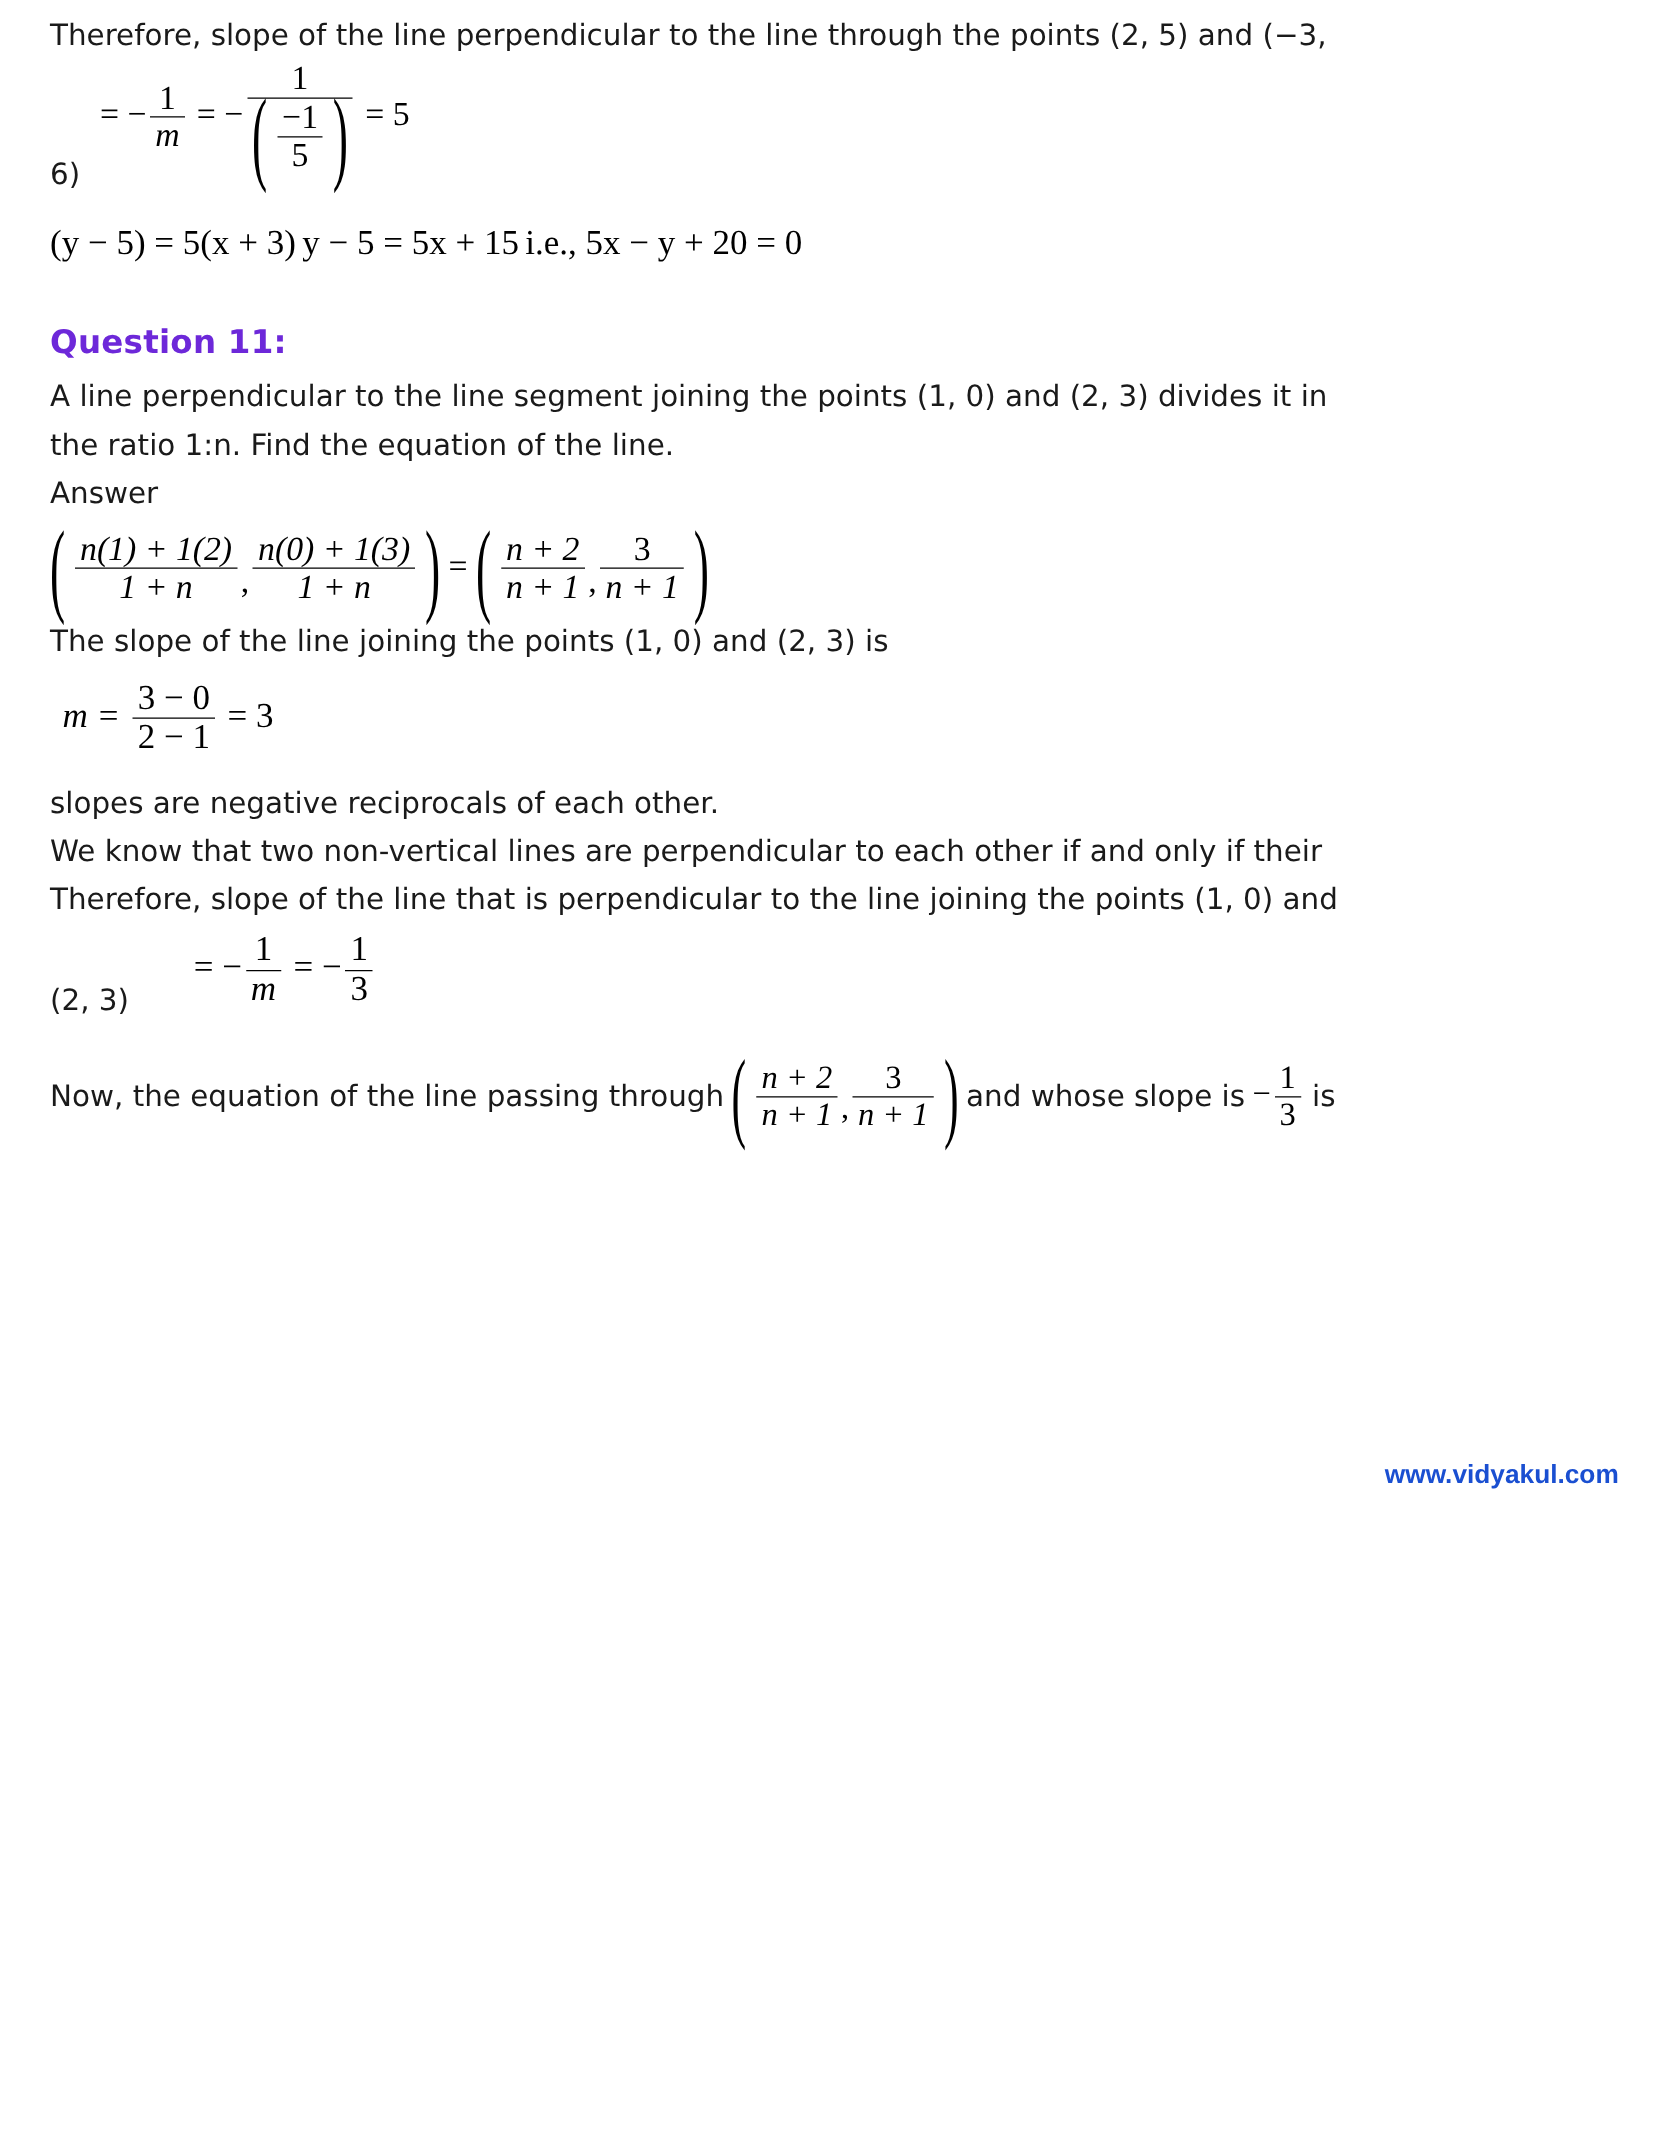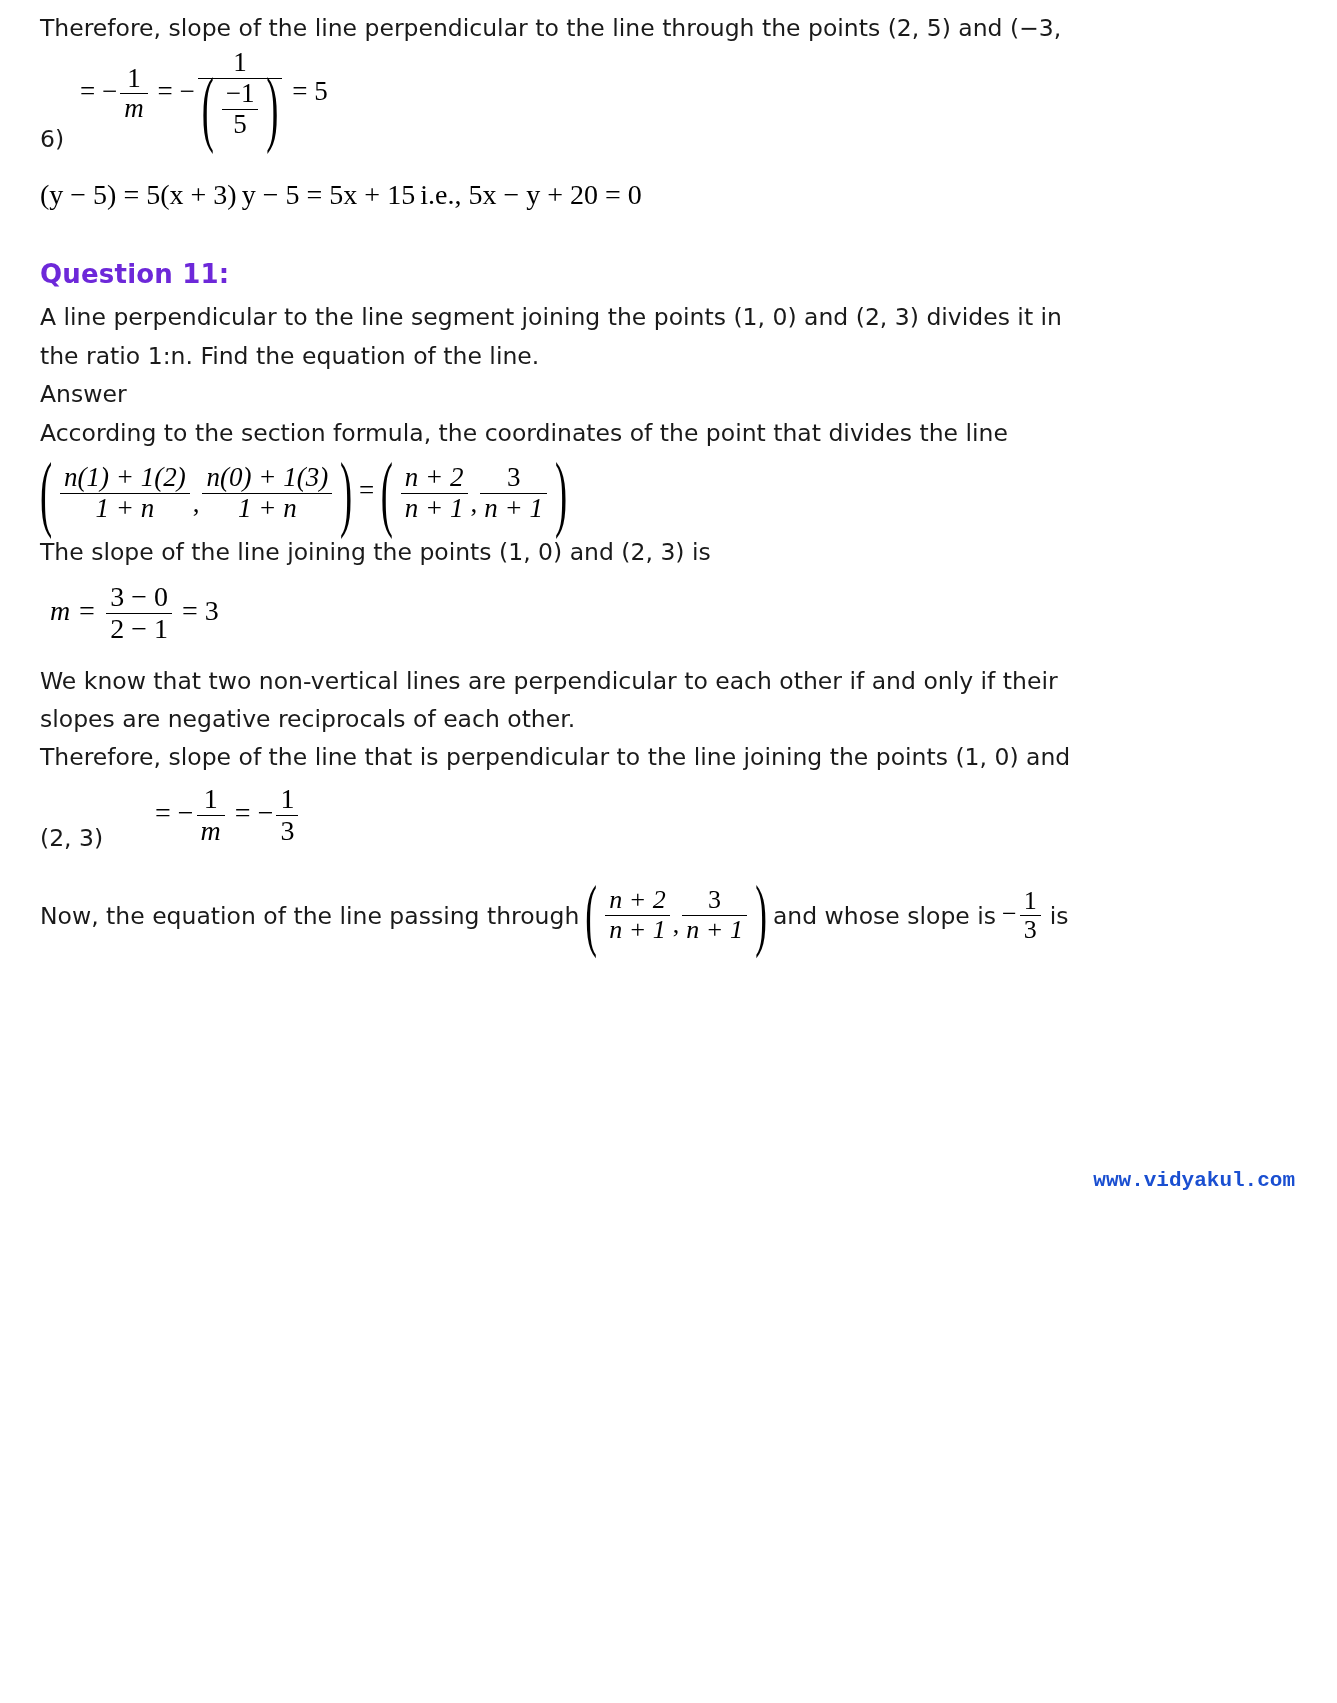--- a/index.html
+++ b/index.html
@@ -98,21 +98,21 @@
   }
   .inline-wrap > * { margin-right: 6px; }
 
   .footer {
     position: absolute;
     right: 42px;
     bottom: 30px;
     font-size: 21px;
     font-weight: bold;
     color: #1a4fd1;
-    font-family: Liberation Mono, monospace;
+    font-family: Liberation Sans, sans-serif;
     text-decoration: none;
   }
 
   .row-mix {
     display: flex;
     align-items: center;
     font-size: 23.5px;
     line-height: 1.55;
   }
   .spacer-18 { height: 18px; }
@@ -156,21 +156,20 @@
       <span>5x − y + 20 = 0</span>
     </div>
 
     <div class="spacer-46"></div>
 
     
     <div class="qhead">Question 11:</div>
     <p class="para tight">A line perpendicular to the line segment joining the points (1, 0) and (2, 3) divides it in</p>
     <p class="para tight">the ratio 1:n. Find the equation of the line.</p>
     <p class="para tight">Answer</p>
-    <p class="para tight">According to the section formula, the coordinates of the point that divides the line</p>
 
     <div class="spacer-10"></div>
 
     
     <div class="math" style="font-size:27px;">
       <span class="bigparen2">
         <span class="frac"><span class="num it">n(1) + 1(2)</span><span class="den it">1 + n</span></span><span style="vertical-align:-0.45em;">,</span><span class="frac"><span class="num it">n(0) + 1(3)</span><span class="den it">1 + n</span></span>
       </span>
       <span>=</span>
       <span class="bigparen2">
@@ -186,22 +185,22 @@
 
     
     <div class="math" style="font-size:28px; margin-left:10px;">
       <span class="it">m =</span>
       <span class="frac"><span class="num">3 − 0</span><span class="den">2 − 1</span></span>
       <span>= 3</span>
     </div>
 
     <div class="spacer-18"></div>
 
+    <p class="para tight">slopes are negative reciprocals of each other.</p>
     <p class="para tight">We know that two non-vertical lines are perpendicular to each other if and only if their</p>
-    <p class="para tight">slopes are negative reciprocals of each other.</p>
     <p class="para tight">Therefore, slope of the line that is perpendicular to the line joining the points (1, 0) and</p>
 
     
     <div class="row-mix" style="align-items:flex-end; margin-top:8px;">
       <div style="width:125px;">
         <span class="para">(2, 3)</span>
       </div>
       <div class="math" style="font-size:28px; margin-bottom:10px; margin-left:-10px;">
         <span>=</span>
         <span>−</span><span class="frac"><span class="num">1</span><span class="den it">m</span></span>

